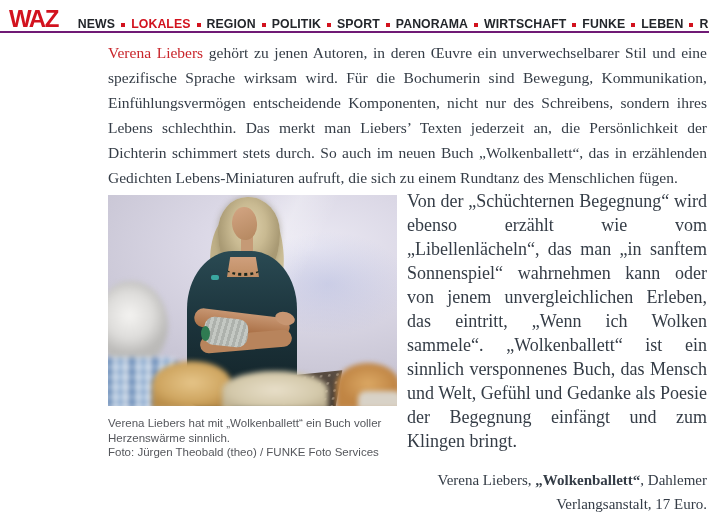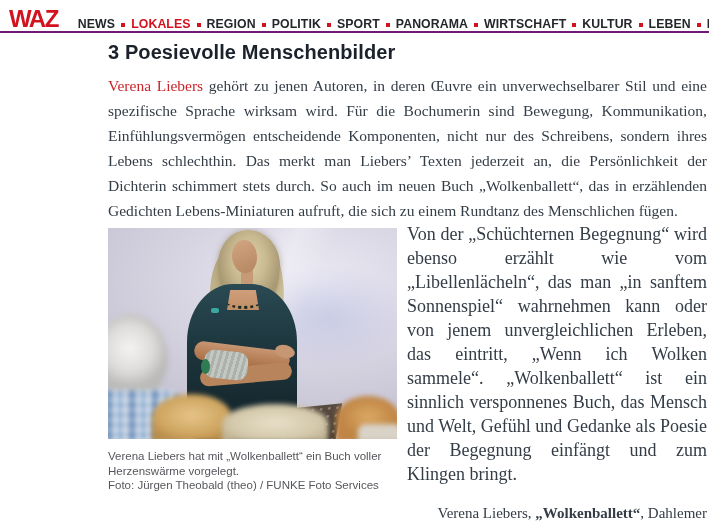--- a/index.html
+++ b/index.html
@@ -118,31 +118,30 @@
     <a>REGION</a>
     <span class="dot"></span>
     <a>POLITIK</a>
     <span class="dot"></span>
     <a>SPORT</a>
     <span class="dot"></span>
     <a>PANORAMA</a>
     <span class="dot"></span>
     <a>WIRTSCHAFT</a>
     <span class="dot"></span>
-    <a>KULTUR</a>
+    <a>FUNKE</a>
     <span class="dot"></span>
     <a>LEBEN</a>
     <span class="dot"></span>
     <a>REISE</a>
 
   </nav>
 </header>
 
 <main>
-  <h1>3 Poesievolle Menschenbilder</h1>
 
   <p class="lead serif"><span class="author-link">Verena Liebers</span><span> gehört zu jenen Autoren, in deren Œuvre ein unverwechselbarer Stil und eine spezifische Sprache wirksam wird. Für die Bochumerin sind Bewegung, Kommunikation, Einfühlungsvermögen entscheidende Komponenten, nicht nur des Schreibens, sondern ihres Lebens schlechthin. Das merkt man Liebers’ Texten jederzeit an, die Persönlichkeit der Dichterin schimmert stets durch. So auch im neuen Buch „Wolkenballett“, das in erzählenden Gedichten Lebens-Miniaturen aufruft, die sich zu einem Rundtanz des Menschlichen fügen.</span></p>
 
   <div class="row">
 
     <figure>
       <div class="photo">
         <div class="wall"></div>
         <div class="lock-l"></div>
         <div class="lock-r"></div>
@@ -160,21 +159,21 @@
         <div class="hand"></div>
         <div class="stand"></div>
         <div class="head-white fg"></div>
         <div class="shirt fg"></div>
         <div class="head-gold fg"></div>
         <div class="head-pale fg"></div>
         <div class="head-orange fg"></div>
         <div class="shoulder-right fg"></div>
       </div>
       <figcaption>
-        <div>Verena Liebers hat mit „Wolkenballett“ ein Buch voller Herzenswärme vorgelegt.</div>
+        <div>Verena Liebers hat mit „Wolkenballett“ ein Buch voller Herzenswärme sinnlich.</div>
         <div>Foto: Jürgen Theobald (theo) / FUNKE Foto Services</div>
       </figcaption>
     </figure>
 
     <div class="col-right">
       <p class="body2 serif">Von der „Schüchternen Begegnung“ wird ebenso erzählt wie vom „Libellenlächeln“, das man „in sanftem Sonnenspiel“ wahrnehmen kann oder von jenem unvergleichlichen Erleben, das eintritt, „Wenn ich Wolken sammele“. „Wolkenballett“ ist ein sinnlich versponnenes Buch, das Mensch und Welt, Gefühl und Gedanke als Poesie der Begegnung einfängt und zum Klingen bringt.</p>
       <p class="book-ref serif"><span>Verena Liebers, </span><strong>„Wolkenballett“</strong><span>, Dahlemer Verlangsanstalt, 17 Euro.</span></p>
     </div>
 
   </div>

